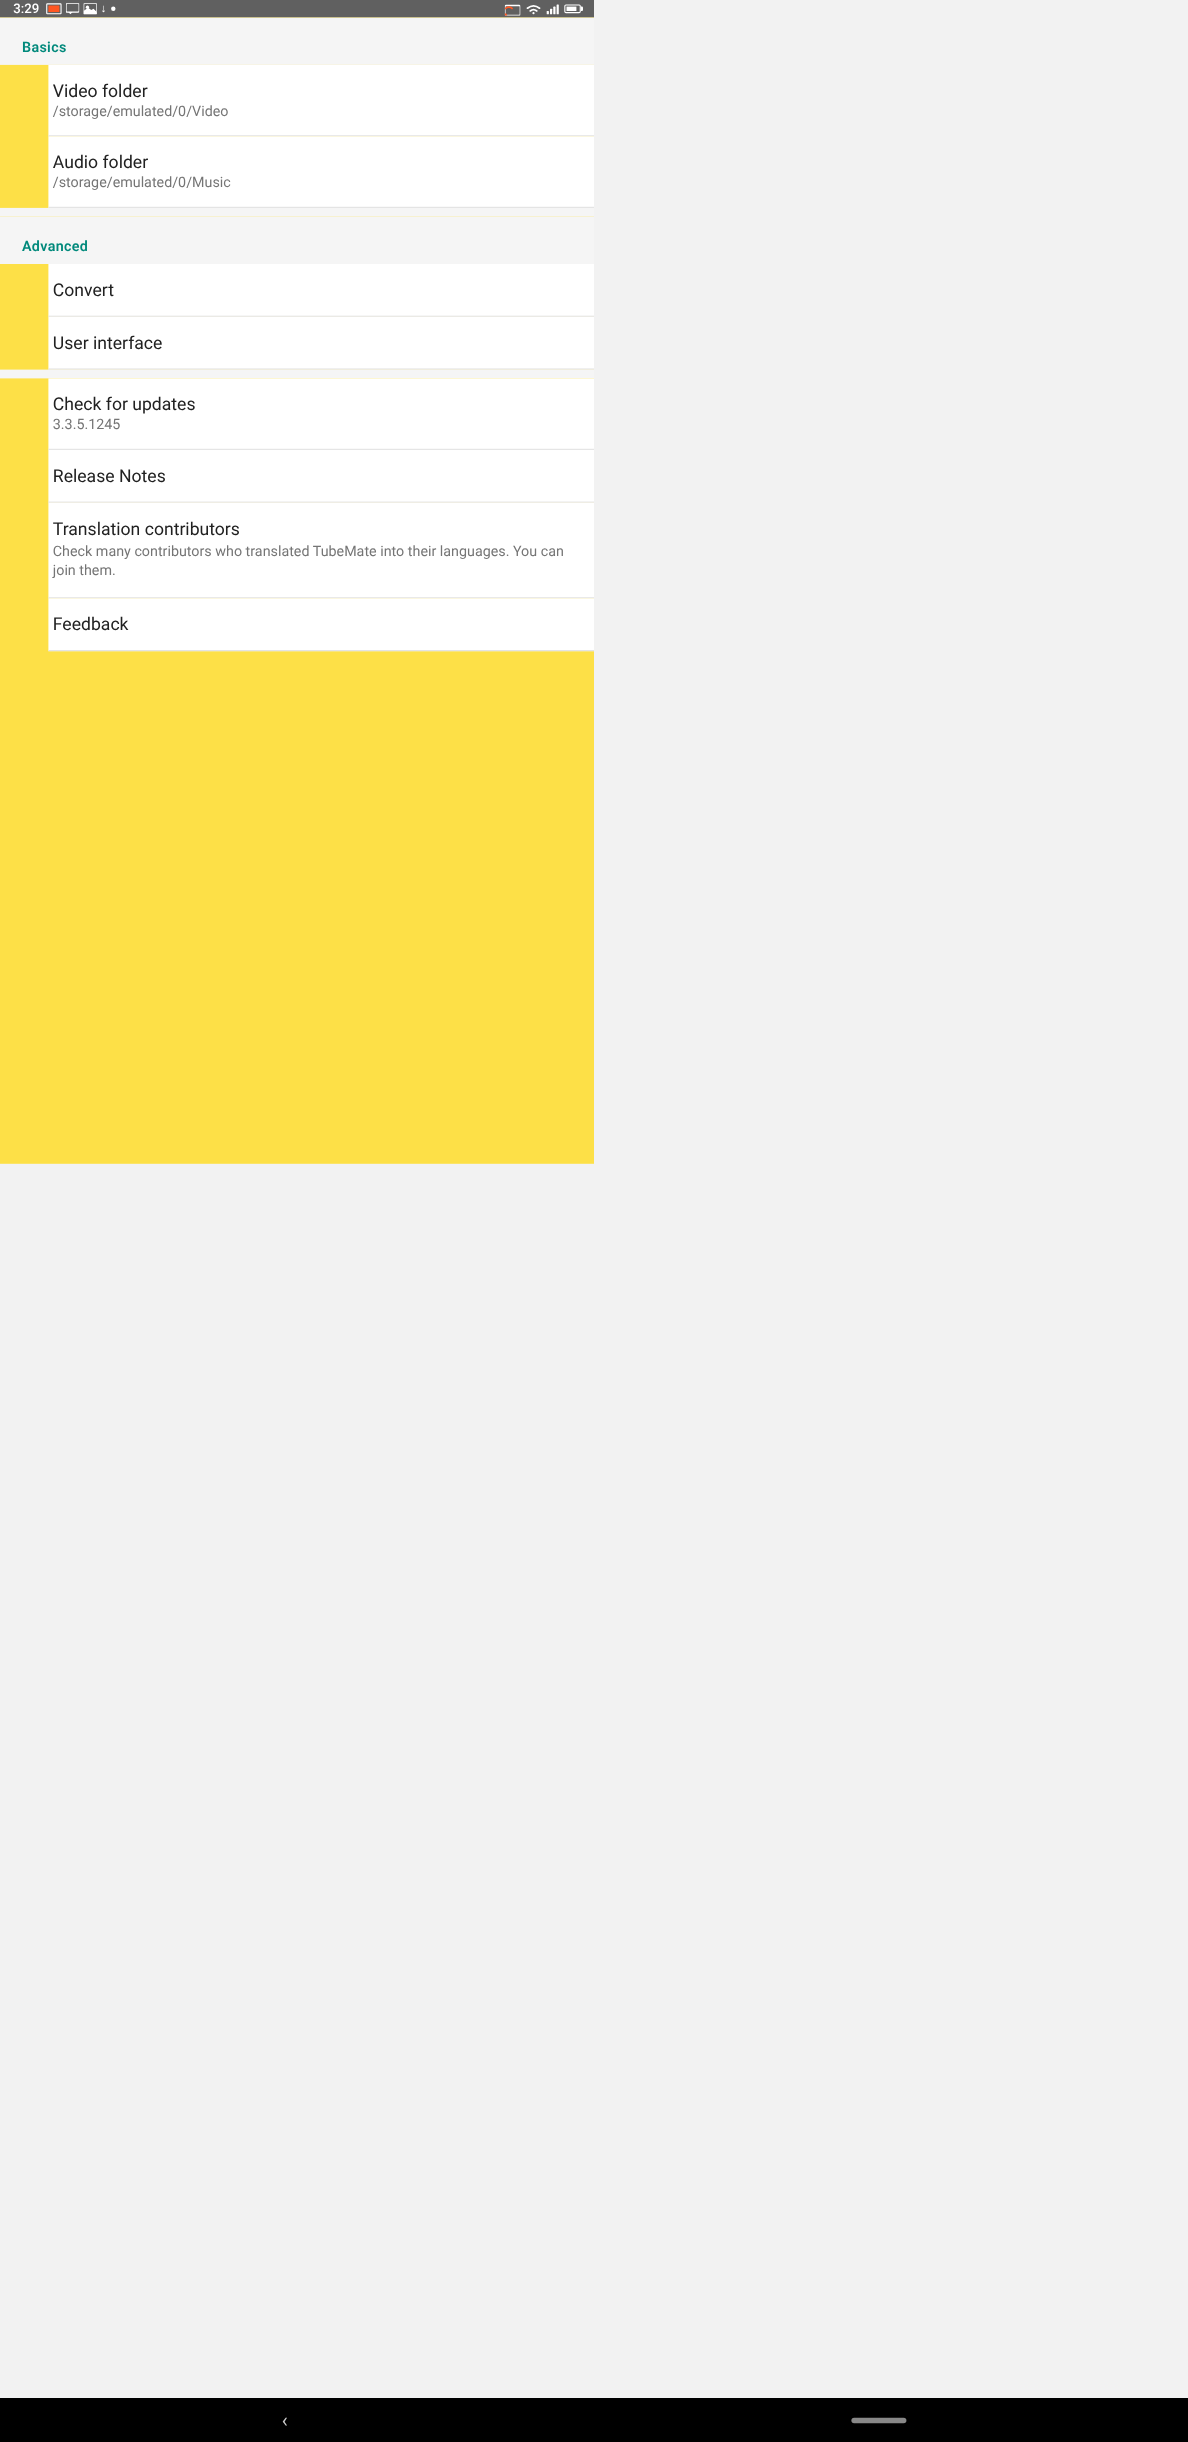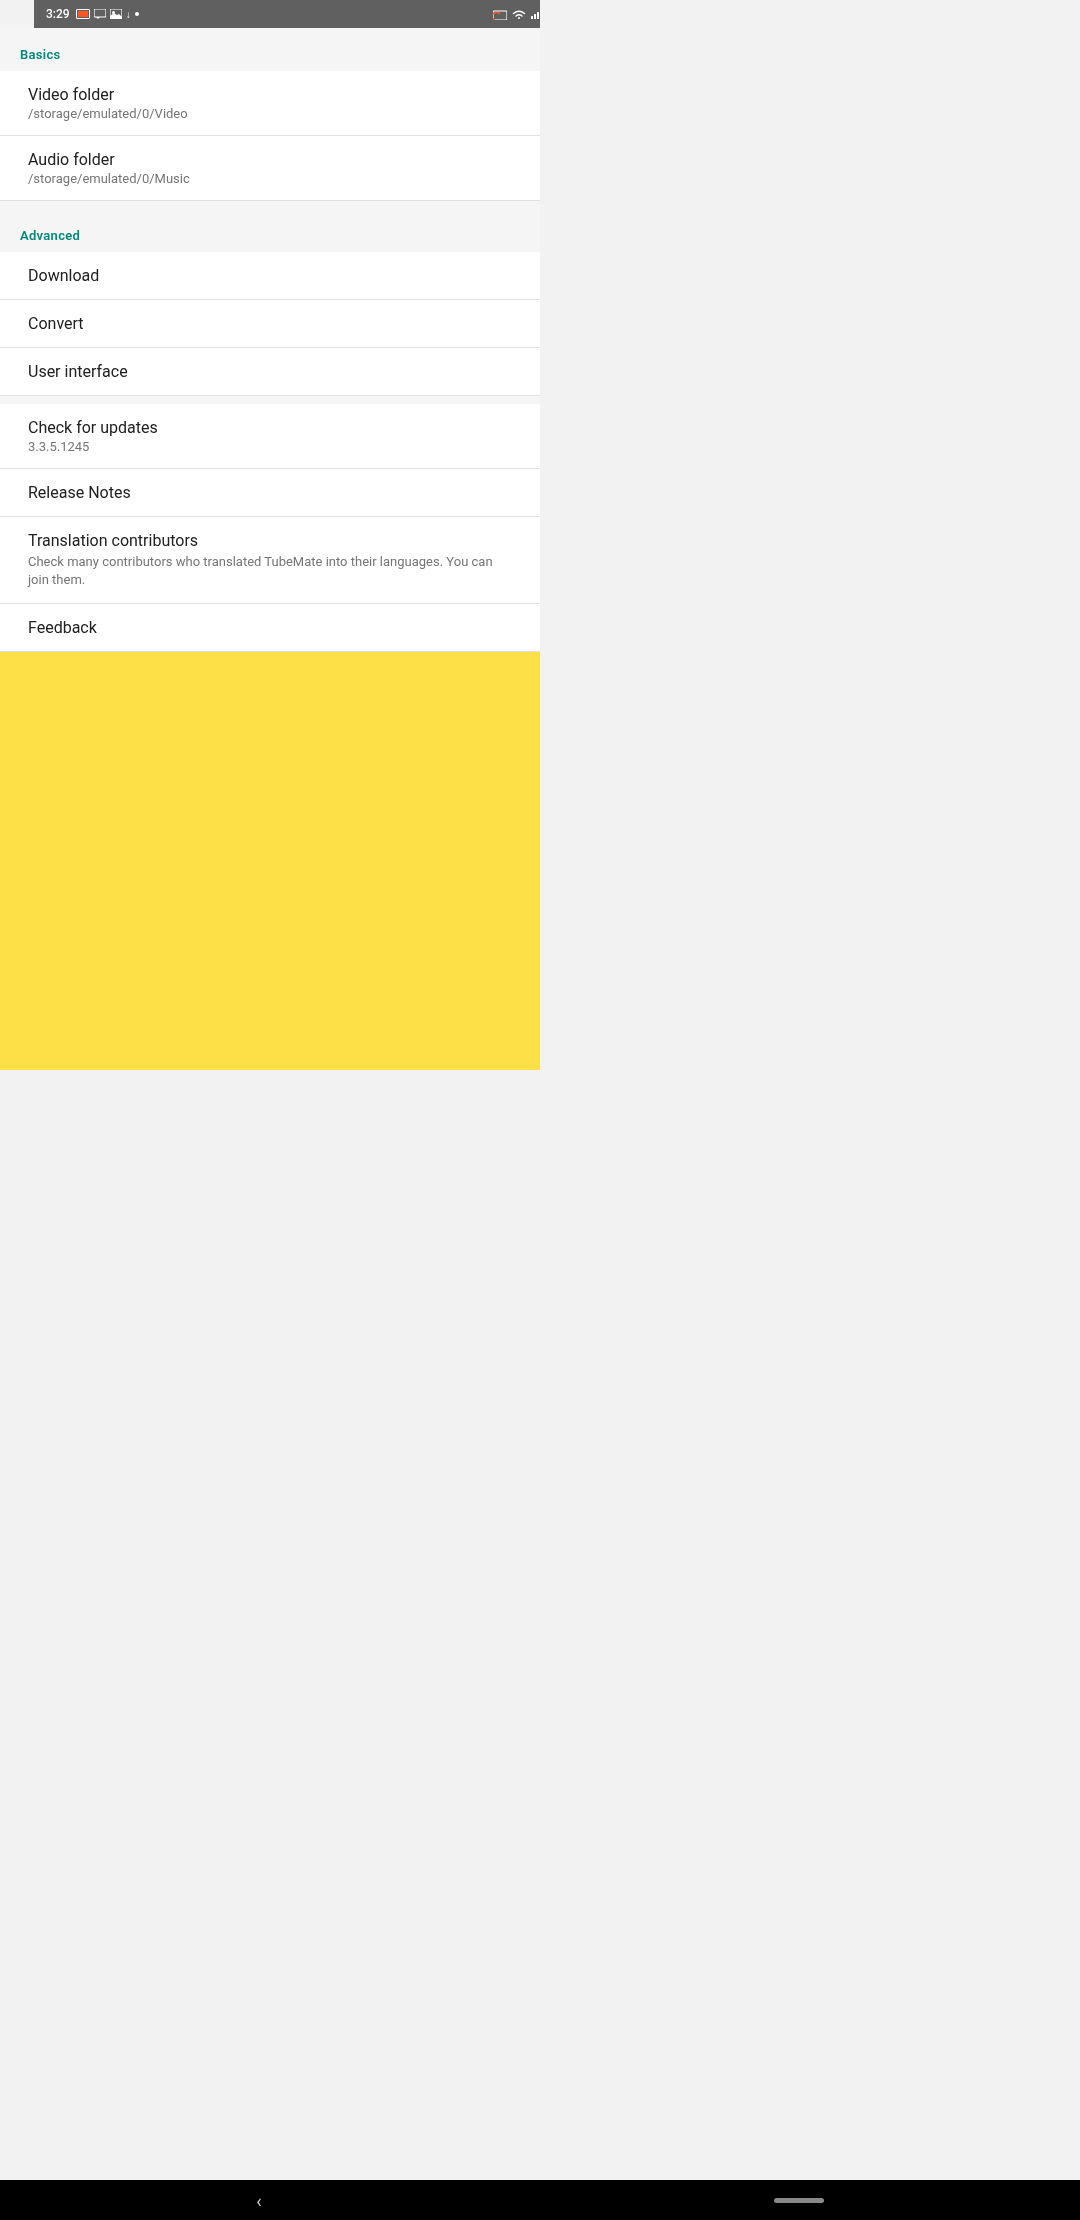--- a/index.html
+++ b/index.html
@@ -14,27 +14,26 @@
       height: 1110px;
       background: #f2f2f2;
       font-family: 'Roboto', Arial, sans-serif;
       overflow: hidden;
       transform-origin: top left;
     }
 
     
     .status-bar {
       width: 100%;
-      height: 28px;
+      height: 16px;
       background: #606060;
       display: flex;
       align-items: center;
       justify-content: space-between;
       padding: 0 12px;
-      margin-left: 34px;
     }
 
     .status-left {
       display: flex;
       align-items: center;
       gap: 6px;
     }
 
     .status-time {
       color: white;
@@ -70,23 +69,24 @@
     .section-header-text {
       color: #00897b;
       font-size: 13px;
       font-weight: 600;
       letter-spacing: 0.3px;
     }
 
     
     .settings-item {
       background: #ffffff;
-      padding: 14px 28px;
+      padding: 14px 4px;
       border-bottom: 1px solid #e0e0e0;
       cursor: pointer;
+      margin-left: 44px;
     }
 
     .settings-item-title {
       font-size: 16px;
       color: #212121;
       font-weight: 400;
     }
 
     .settings-item-subtitle {
       font-size: 13px;
@@ -272,23 +272,20 @@
     <div class="settings-item-title">Audio folder</div>
     <div class="settings-item-subtitle">/storage/emulated/0/Music</div>
   </div>
 
   <div class="section-gap"></div>
 
   <div class="section-header">
     <span class="section-header-text">Advanced</span>
   </div>
 
-  <div class="settings-item">
-    <div class="settings-item-title">Download</div>
-  </div>
 
   <div class="settings-item">
     <div class="settings-item-title">Convert</div>
   </div>
 
   <div class="settings-item">
     <div class="settings-item-title">User interface</div>
   </div>
 
 

